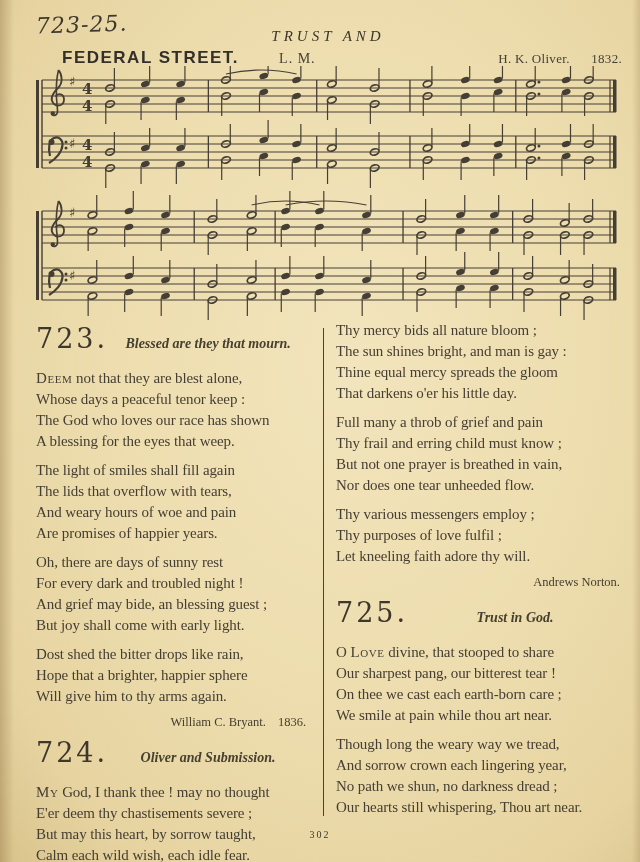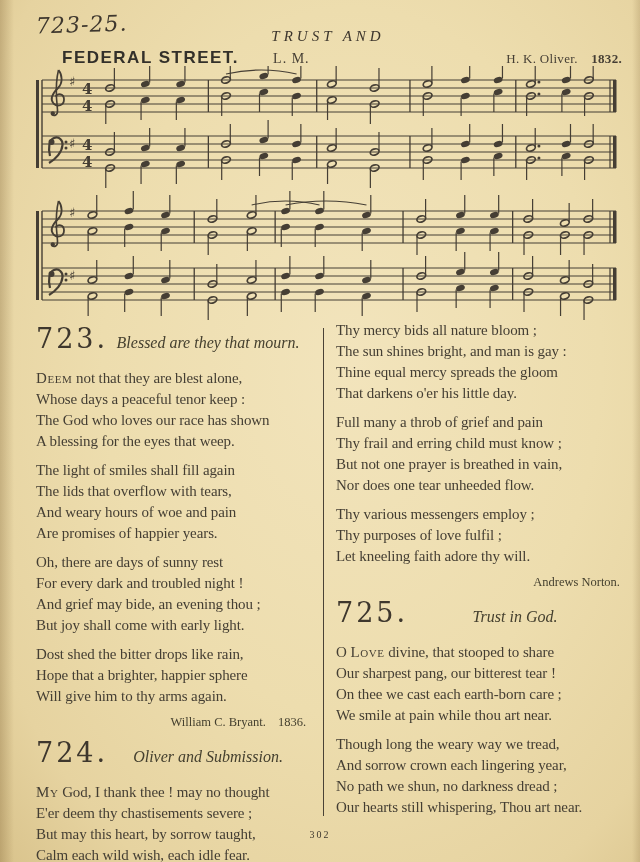--- a/index.html
+++ b/index.html
@@ -14,36 +14,36 @@
     background:linear-gradient(270deg, rgba(110,80,35,.18), rgba(110,80,35,0));pointer-events:none;}
 
   .hand{position:absolute;left:36px;top:12px;font-family:"DejaVu Serif", serif;
     font-style:italic;font-size:22px;letter-spacing:1px;color:#3e372e;transform:rotate(-2deg);}
   .running-head{position:absolute;left:16px;right:0;top:28px;text-align:center;
     font-size:15px;letter-spacing:4px;color:#3c352c;font-style:italic;}
 
   .tune-row{position:absolute;left:62px;right:18px;top:48px;display:flex;align-items:baseline;gap:16px;}
   .tune-name{font-family:"Liberation Sans", sans-serif;font-weight:bold;font-size:17px;
     letter-spacing:1.5px;color:#33302a;}
-  .tune-meter{font-size:14px;letter-spacing:1px;margin-left:18px;}
+  .tune-meter{font-size:14px;letter-spacing:1px;margin-left:24px;}
   .tune-credit{margin-left:auto;font-size:13px;letter-spacing:.3px;}
-  .tune-credit .yr{margin-left:10px;font-weight:bold;}
+  .tune-credit .yr{margin-left:18px;}
 
   .music-wrap{position:absolute;left:34px;top:66px;width:592px;height:256px;}
 
   .text-area{position:absolute;left:36px;right:18px;top:320px;bottom:40px;display:flex;}
   .text-area::before{content:'';position:absolute;left:287px;top:8px;bottom:6px;
     width:1px;background:#4a4236;}
   .col{width:272px;}
   .col.right{margin-left:28px;width:286px;}
 
   .hymn-head{display:flex;align-items:baseline;margin:6px 0 8px 0;}
   .hymn-no{font-family:"DejaVu Serif", serif;font-size:27px;letter-spacing:3px;
     color:#3e372d;line-height:26px;}
-  .hymn-cap{margin:8px auto;font-style:italic;font-weight:400;font-size:16px;color:#45402f;}
+  .hymn-cap{margin:8px auto;font-style:italic;font-weight:700;font-size:14px;color:#45402f;}
   .verse{font-size:15px;line-height:21px;letter-spacing:-0.1px;margin:0 0 8px 0;color:#443e33;}
   .verse .ln{white-space:nowrap;}
   .sc{font-variant:small-caps;letter-spacing:.6px;}
   .attr{text-align:right;font-size:12.5px;margin:2px 2px 10px 0;color:#45402f;}
   .attr .yr{margin-left:12px;}
 
   .page-num{position:absolute;left:0;right:0;bottom:22px;text-align:center;
     font-size:10px;letter-spacing:2px;color:#3e382e;}
 </style>
 </head>
@@ -390,21 +390,21 @@
         </div>
         <div class="verse">
           <div class="ln">The light of smiles shall fill again</div>
           <div class="ln">The lids that overflow with tears,</div>
           <div class="ln">And weary hours of woe and pain</div>
           <div class="ln">Are promises of happier years.</div>
         </div>
         <div class="verse">
           <div class="ln">Oh, there are days of sunny rest</div>
           <div class="ln">For every dark and troubled night !</div>
-          <div class="ln">And grief may bide, an evening thou ;</div>
+          <div class="ln">And grief may bide, an blessing guest ;</div>
           <div class="ln">But joy shall come with early light.</div>
         </div>
         <div class="verse">
           <div class="ln">Dost shed the bitter drops like rain,</div>
           <div class="ln">Hope that a brighter, happier sphere</div>
           <div class="ln">Will give him to thy arms again.</div>
         </div>
         <div class="attr"><span>William C. Bryant.</span><span class="yr">1836.</span></div>
         <div class="hymn-head">
           <span class="hymn-no">724.</span>

